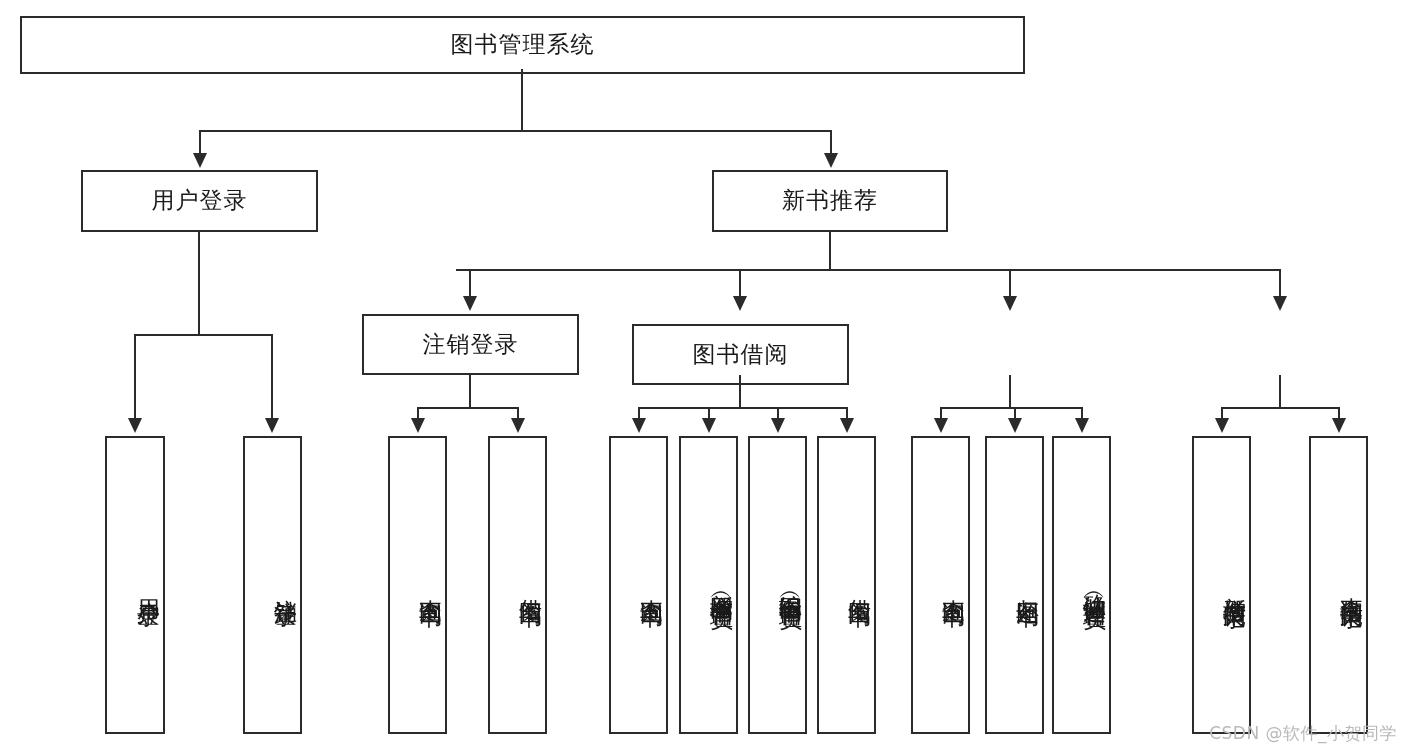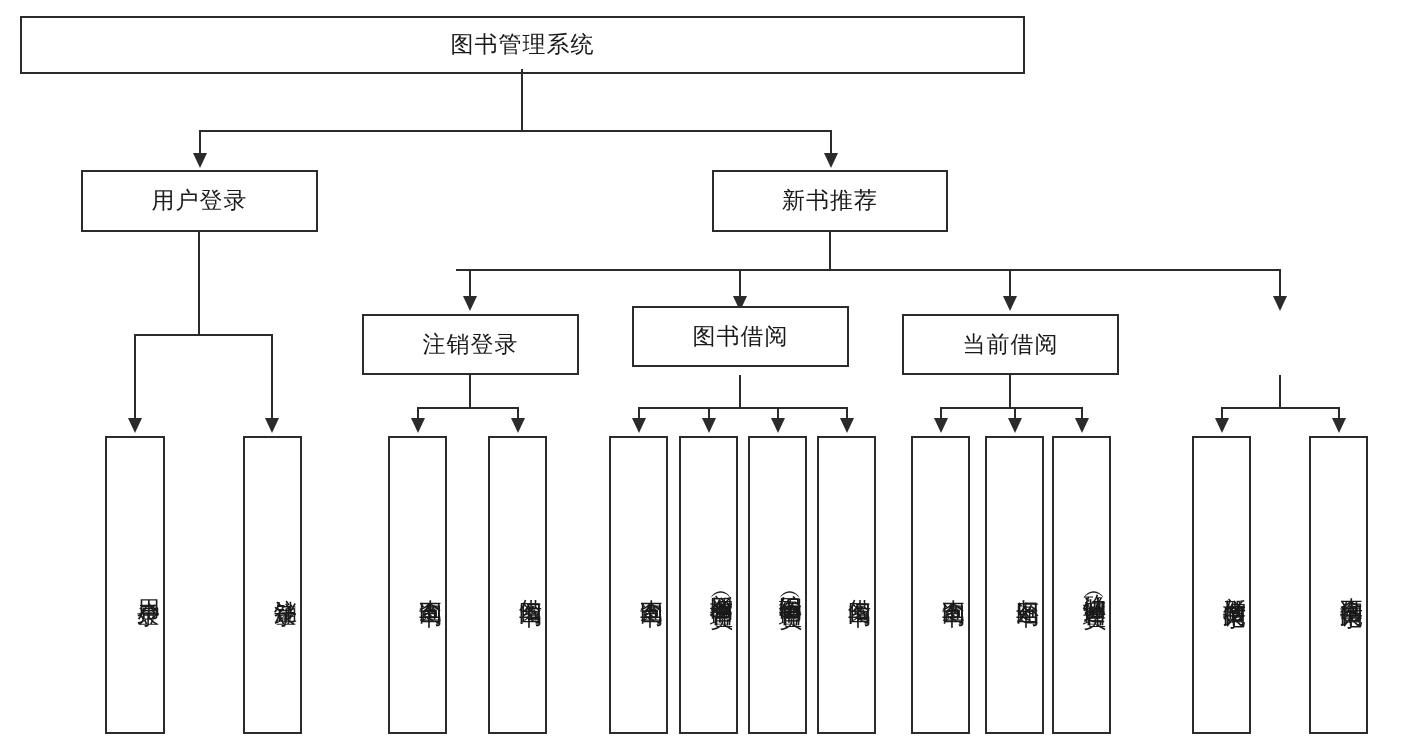--- a/index.html
+++ b/index.html
@@ -111,25 +111,22 @@
 
   <div class="edge v" style="left:1009px; top:269px; height:28px;"></div>
   <div class="arrow" style="left:1003px; top:296px;"></div>
 
   <div class="edge v" style="left:1279px; top:269px; height:28px;"></div>
   <div class="arrow" style="left:1273px; top:296px;"></div>
 
   <div class="node horiz" style="left:362px; top:314px; width:217px; height:61px;">
     <span class="lbl">注销登录</span>
   </div>
-  <div class="node horiz" style="left:632px; top:306px; width:217px; height:61px;">
+  <div class="node horiz" style="left:632px; top:324px; width:217px; height:61px;">
     <span class="lbl">图书借阅</span>
-  </div>
-  <div class="node horiz" style="left:902px; top:314px; width:217px; height:61px;">
-    <span class="lbl">当前借阅</span>
   </div>
 
   <div class="edge v" style="left:198px; top:232px; height:104px;"></div>
   <div class="edge h" style="left:134px; top:334px; width:139px;"></div>
   <div class="edge v" style="left:134px; top:334px; height:85px;"></div>
   <div class="arrow" style="left:128px; top:418px;"></div>
   <div class="edge v" style="left:271px; top:334px; height:85px;"></div>
   <div class="arrow" style="left:265px; top:418px;"></div>
 
   <div class="edge v" style="left:469px; top:375px; height:34px;"></div>
@@ -199,14 +196,15 @@
   <div class="node vert" style="left:1052px; top:436px; width:59px; height:298px;">
     <span class="lbl">确认归还（管理员）</span>
   </div>
   <div class="node vert" style="left:1192px; top:436px; width:59px; height:298px;">
     <span class="lbl">新增借阅记录</span>
   </div>
   <div class="node vert" style="left:1309px; top:436px; width:59px; height:298px;">
     <span class="lbl">查询借阅记录</span>
   </div>
 
+  <div id="watermark">CSDN @软件_小贺同学</div>
 
 </div>
 
 </body></html>

